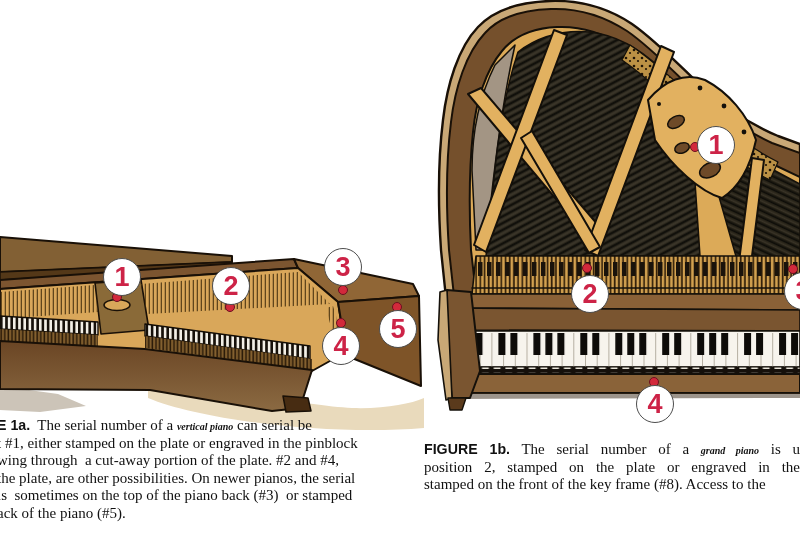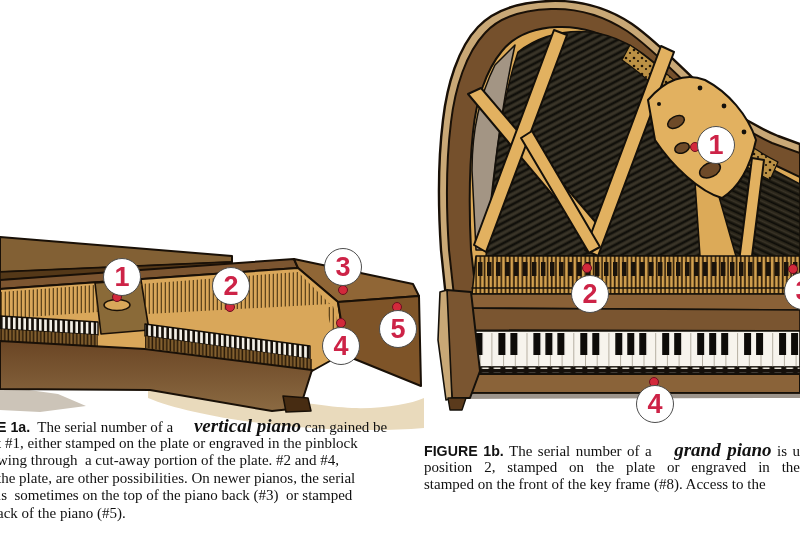--- a/index.html
+++ b/index.html
@@ -8,21 +8,21 @@
     background:#ffffff;font-family:"Liberation Serif",serif;
   }
   svg{position:absolute;left:0;top:0;}
   
   .caption{position:absolute;color:#111;}
   .cap-line{height:17.5px;line-height:17.5px;font-size:15px;white-space:pre;}
   .caption.just .cap-line{white-space:normal;text-align:justify;text-align-last:justify;}
   .caption.just .cap-line:last-child{text-align:left;text-align-last:left;}
   .seg-label{font-family:"Liberation Sans",sans-serif;font-weight:700;font-size:14.2px;}
   .seg-body{font-family:Liberation Serif, serif;}
-  .seg-emph{font-family:"Liberation Serif",serif;font-weight:700;font-style:italic;font-size:19px;margin-left:17px;}
+  .seg-emph{font-family:"Liberation Serif",serif;font-weight:700;font-style:italic;font-size:10px;}
   #caption-1a{left:-3px;top:417px;width:404px;}
   #caption-1b{left:424px;top:441px;width:376px;}
   
   .mk{
     position:absolute;width:38px;height:38px;border-radius:50%;
     background:#ffffff;border:1.6px solid #4d4d4d;box-sizing:border-box;
     display:flex;align-items:center;justify-content:center;
     font-family:"Liberation Sans",sans-serif;font-weight:700;font-size:27px;
   }
   .mkdot{
@@ -173,21 +173,21 @@
     <div class="mk" style="left: 697px; top: 126px; color: rgb(205, 35, 71); border-color: rgb(77, 77, 77);">1</div>
     <div class="mkdot" style="left: 582px; top: 263px; background: rgb(210, 41, 59);"></div>
     <div class="mk" style="left: 571px; top: 275px; color: rgb(205, 35, 71); border-color: rgb(77, 77, 77);">2</div>
     <div class="mkdot" style="left: 788px; top: 264px; background: rgb(210, 41, 59);"></div>
     <div class="mk" style="left: 784px; top: 272px; color: rgb(205, 35, 71); border-color: rgb(77, 77, 77);">3</div>
     <div class="mkdot" style="left: 649px; top: 377px; background: rgb(210, 41, 59);"></div>
     <div class="mk" style="left: 636px; top: 385px; color: rgb(205, 35, 71); border-color: rgb(77, 77, 77);">4</div>
   </div>
 
 <div id="caption-1a" class="caption">
-    <div class="cap-line"><span class="seg-label">E 1a.</span><span class="seg-body">  The serial number of a </span><span class="seg-emph">vertical piano</span><span class="seg-body"> can gained be</span></div>
+    <div class="cap-line"><span class="seg-label">E 1a.</span><span class="seg-body">  The serial number of a </span><span class="seg-emph">vertical piano</span><span class="seg-body"> can serial be</span></div>
     <div class="cap-line"><span class="seg-body">t #1, either stamped on the plate or engraved in the pinblock</span></div>
     <div class="cap-line"><span class="seg-body">wing through  a cut-away portion of the plate. #2 and #4,</span></div>
     <div class="cap-line"><span class="seg-body">the plate, are other possibilities. On newer pianos, the serial</span></div>
     <div class="cap-line"><span class="seg-body">is  sometimes on the top of the piano back (#3)  or stamped</span></div>
     <div class="cap-line"><span class="seg-body">ack of the piano (#5).</span></div>
   </div>
 <div id="caption-1b" class="caption just">
     <div class="cap-line"><span class="seg-label">FIGURE 1b.</span><span class="seg-body">  The serial number of a </span><span class="seg-emph">grand piano</span><span class="seg-body"> is u</span></div>
     <div class="cap-line"><span class="seg-body">position 2, stamped on the plate or engraved in the</span></div>
     <div class="cap-line"><span class="seg-body">stamped on the front of the key frame (#8). Access to the</span></div>

